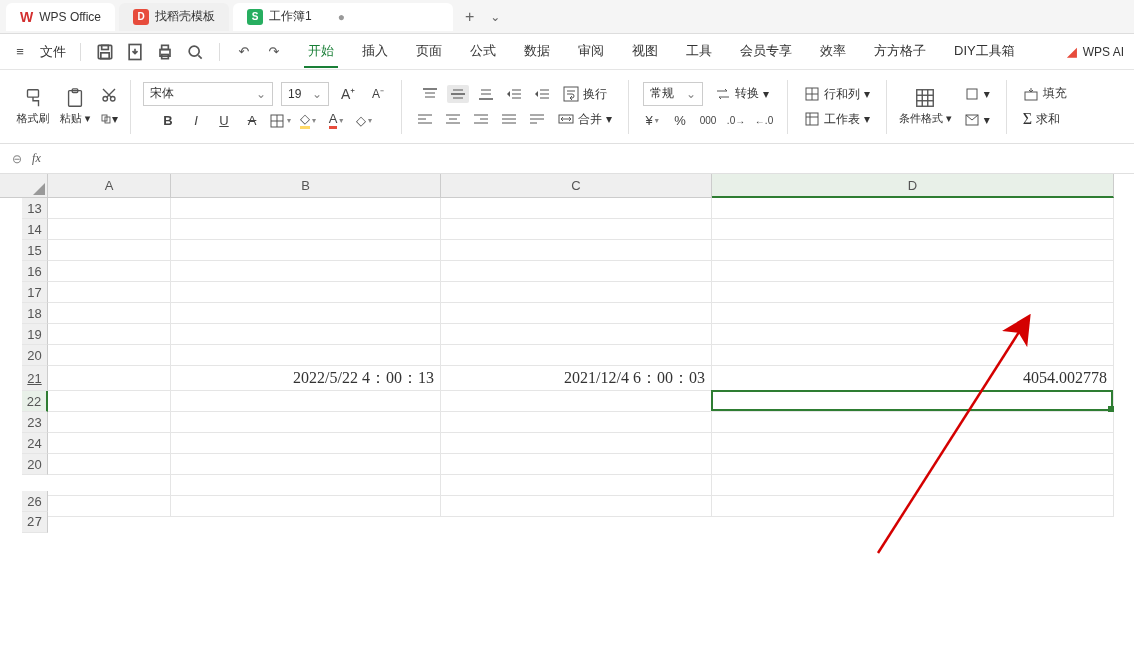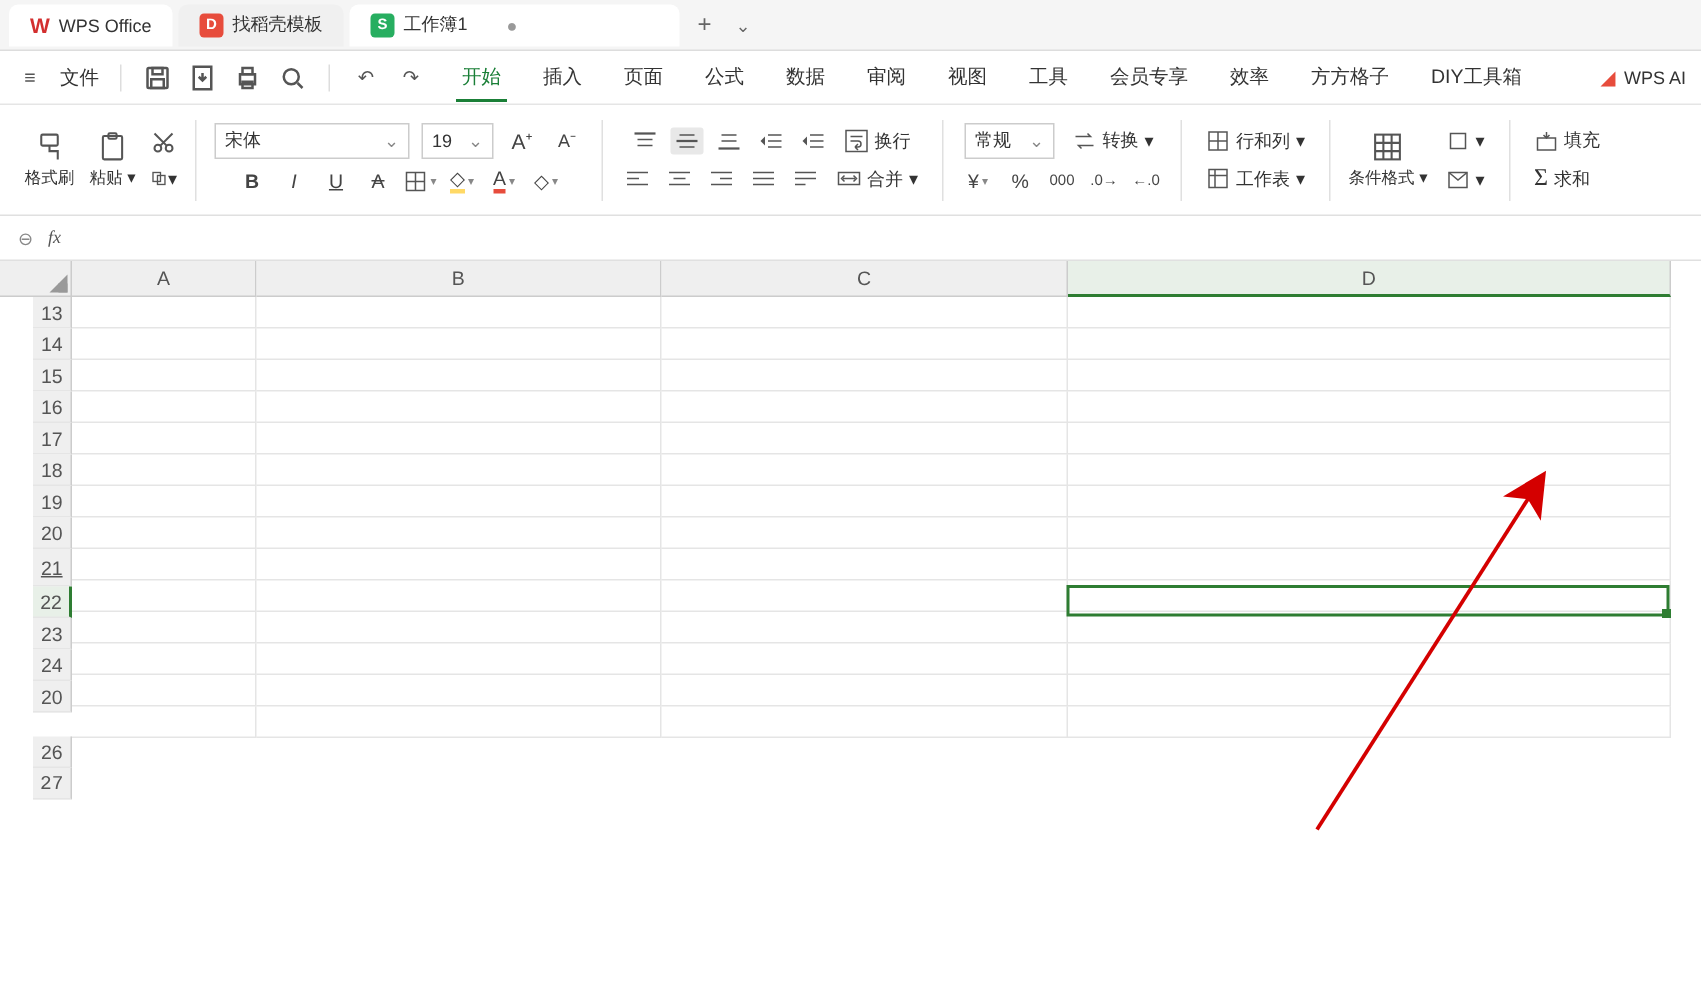--- a/index.html
+++ b/index.html
@@ -490,20 +490,26 @@
           <div class="cell" style="width: 270px; height: 21px;"></div>
           <div class="cell" style="width: 271px; height: 21px;"></div>
           <div class="cell" style="width: 402px; height: 21px;"></div>
         </div>
         <div class="cell-row" style="height: 21px;">
           <div class="cell" style="width: 123px; height: 21px;"></div>
           <div class="cell" style="width: 270px; height: 21px;"></div>
           <div class="cell" style="width: 271px; height: 21px;"></div>
           <div class="cell" style="width: 402px; height: 21px;"></div>
         </div>
+        <div class="cell-row" style="height: 25px;">
+          <div class="cell" style="width: 123px; height: 25px;"></div>
+          <div class="cell" style="width: 270px; height: 25px;">2022/5/22 4：00：13</div>
+          <div class="cell" style="width: 271px; height: 25px;">2021/12/4 6：00：03</div>
+          <div class="cell" style="width: 402px; height: 25px;">4054.002778</div>
+        </div>
         <div class="cell-row" style="height: 21px;">
           <div class="cell" style="width: 123px; height: 21px;"></div>
           <div class="cell" style="width: 270px; height: 21px;"></div>
           <div class="cell" style="width: 271px; height: 21px;"></div>
           <div class="cell" style="width: 402px; height: 21px;"></div>
         </div>
         <div class="cell-row" style="height: 21px;">
           <div class="cell" style="width: 123px; height: 21px;"></div>
           <div class="cell" style="width: 270px; height: 21px;"></div>
           <div class="cell" style="width: 271px; height: 21px;"></div>

